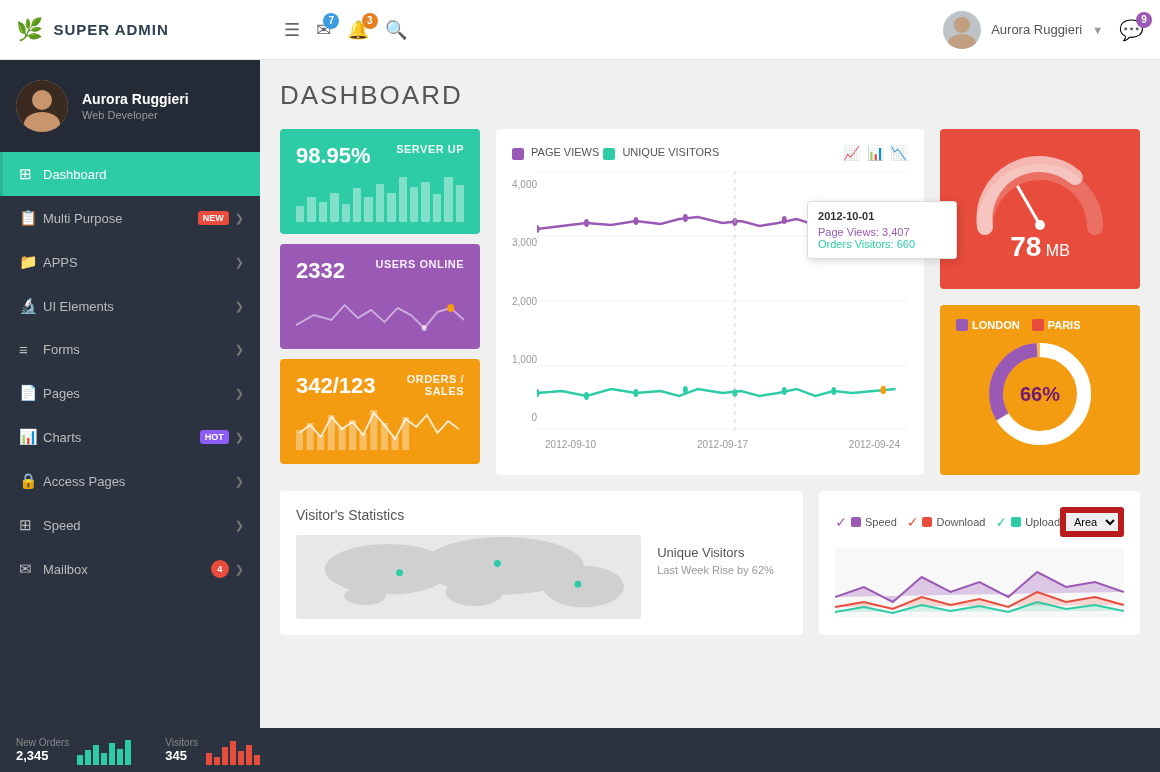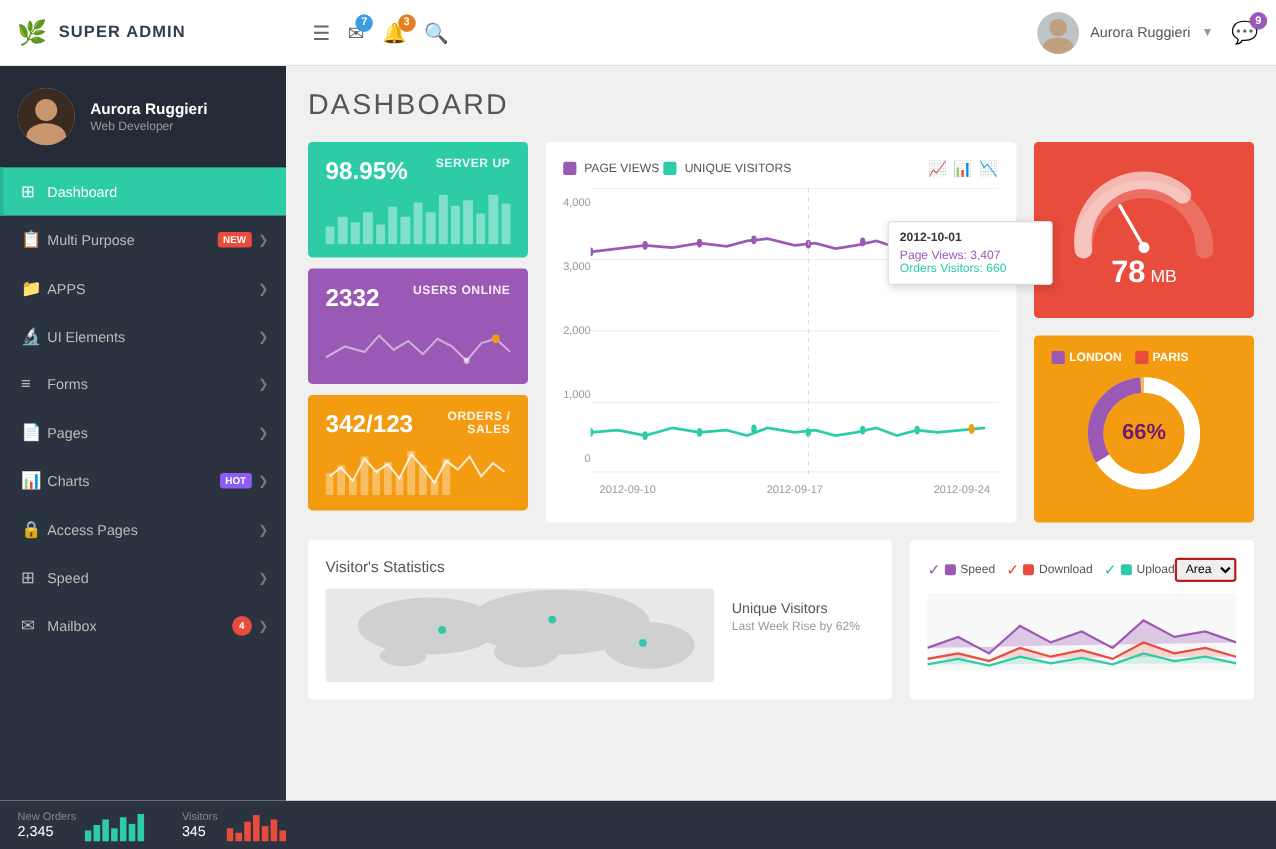--- a/index.html
+++ b/index.html
@@ -297,21 +297,21 @@
       flex-shrink: 0;
     }
     .status-item {
       display: flex;
       align-items: center;
       gap: 8px;
       color: #ccc;
       font-size: 11px;
     }
     .status-label { color: #888; font-size: 10px; }
-    .status-val { color: #fff; font-weight: 400; font-size: 13px; }
+    .status-val { color: #fff; font-weight: 700; font-size: 13px; }
 
     
     .tooltip-box {
       background: #fff;
       border: 1px solid #ddd;
       border-radius: 3px;
       padding: 8px 10px;
       font-size: 11px;
       box-shadow: 2px 2px 8px rgba(0,0,0,0.15);
       position: absolute;
@@ -706,21 +706,21 @@
               <span style="color:#e74c3c;font-size:14px;">✓</span>
               <span class="speed-dot" style="background:#e74c3c;"></span>
               <span>Download</span>
             </span>
             <span class="speed-item">
               <span style="color:#2dcca7;font-size:14px;">✓</span>
               <span class="speed-dot" style="background:#2dcca7;"></span>
               <span>Upload</span>
             </span>
           </div>
-          <select style="font-size:11px;padding:2px 4px;border:2px solid #b91c1c;border-radius:3px;">
+          <select style="font-size:11px;padding:2px 4px;border:6px solid #b91c1c;border-radius:3px;">
             <option>Area</option>
           </select>
         </div>
         <div style="height:70px;background:#f8f8f8;border-radius:3px;overflow:hidden;">
           <svg width="100%" height="70" viewBox="0 0 300 70" preserveAspectRatio="none">
             <polyline points="0,50 30,40 60,55 90,30 120,45 150,35 180,50 210,25 240,40 270,35 300,45" fill="rgba(155,89,182,0.3)" stroke="#9b59b6" stroke-width="2"></polyline>
             <polyline points="0,60 30,55 60,62 90,50 120,58 150,52 180,60 210,45 240,55 270,50 300,58" fill="rgba(231,76,60,0.2)" stroke="#e74c3c" stroke-width="2"></polyline>
             <polyline points="0,65 30,60 60,66 90,58 120,64 150,59 180,65 210,55 240,62 270,58 300,64" fill="rgba(45,204,167,0.2)" stroke="#2dcca7" stroke-width="2"></polyline>
           </svg>
         </div>

